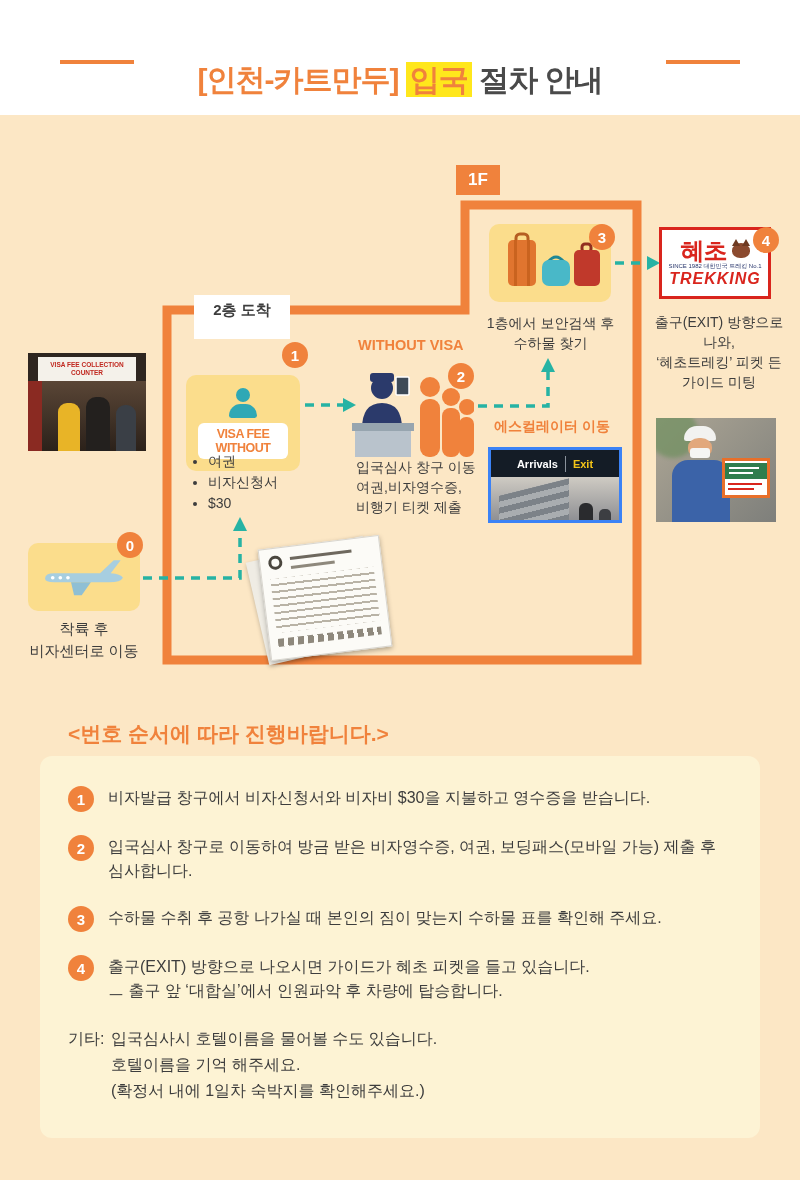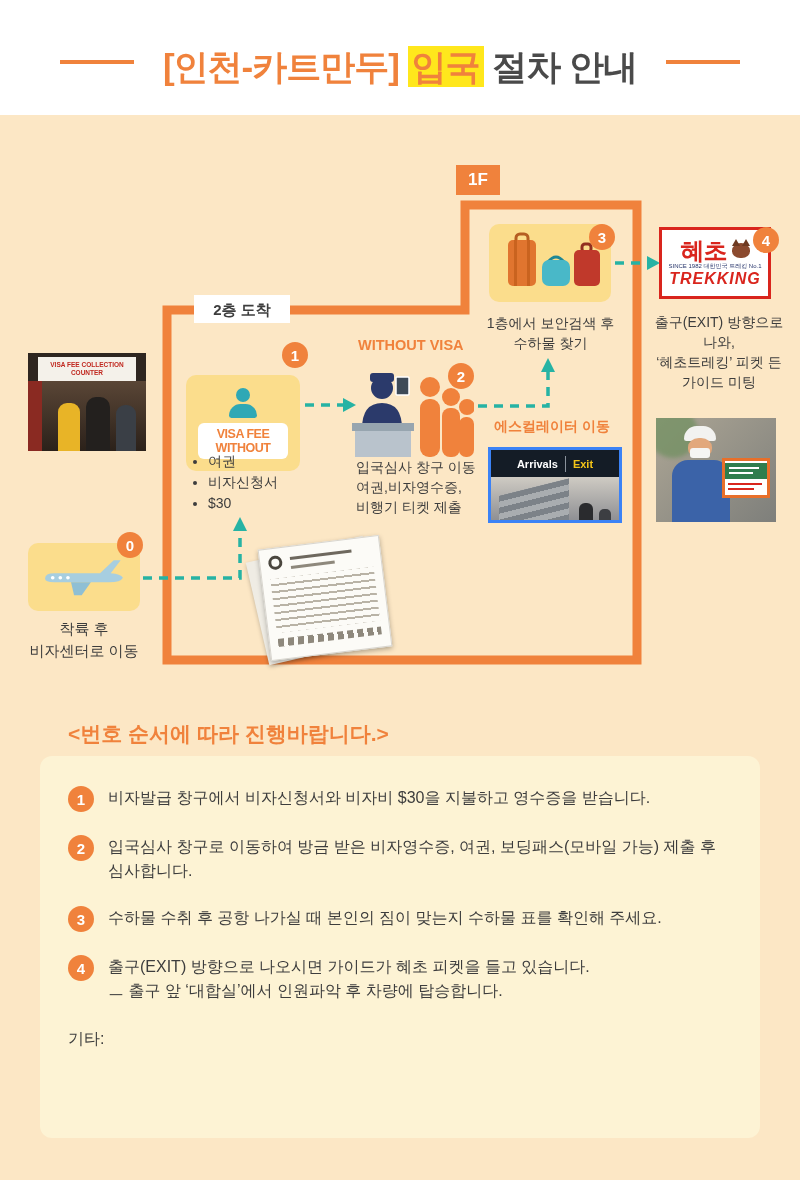--- a/index.html
+++ b/index.html
@@ -1,35 +1,35 @@
 <!DOCTYPE html>
 <html><head>
 <meta charset="utf-8">
 <style>
   html,body{margin:0;padding:0;background:#ffffff;font-family:"Liberation Sans","DejaVu Sans",sans-serif;}
   .page{position:relative;width:800px;height:1180px;background:#FCE7C5;overflow:hidden;}
   .abs{position:absolute;}
 
   
   .header{position:absolute;top:0;left:0;width:800px;height:115px;background:#ffffff;text-align:center;}
-  .title{padding-top:44px;font-size:35px;font-weight:bold;letter-spacing:-1px;white-space:nowrap;}
+  .title{padding-top:60px;font-size:30px;font-weight:bold;letter-spacing:-1px;white-space:nowrap;}
   .title .t-orange{color:#F0823C;}
   .title .t-hl{color:#F0823C;background:#FFE71C;padding:1px 4px;}
   .title .t-dark{color:#4A4A4A;}
   .hrule{position:absolute;top:60px;height:4px;width:74px;background:#F0823C;}
   .hrule.left{left:60px;} .hrule.right{right:60px;}
 
   
   .diagram{position:absolute;top:115px;left:0;width:800px;height:615px;}
   .diagram-svg{position:absolute;top:0;left:0;pointer-events:none;}
   .dash{fill:none;stroke:#26B3A4;stroke-width:3.5;stroke-dasharray:9 7;}
 
   .floor-label{left:456px;top:50px;width:44px;height:30px;background:#F0823C;color:#fff;
     font-weight:bold;font-size:17px;text-align:center;line-height:30px;}
-  .arrival-label{left:194px;top:180px;width:96px;height:28px;background:#ffffff;color:#3D3D3D;
+  .arrival-label{left:194px;top:180px;width:96px;height:44px;background:#ffffff;color:#3D3D3D;
     font-size:15px;font-weight:bold;text-align:center;line-height:30px;}
 
   .badge{width:26px;height:26px;border-radius:50%;background:#F0823C;color:#fff;font-weight:bold;
     font-size:15px;display:flex;align-items:center;justify-content:center;flex:0 0 26px;}
   .badge.abs{z-index:6;}
 
   .ybox{background:#FBDD8C;border-radius:10px;}
   .visa-box{left:186px;top:236px;width:114px;height:96px;display:flex;flex-direction:column;
     align-items:center;justify-content:center;gap:5px;z-index:2;margin-top:24px;}
   .person-icon{width:30px;height:30px;position:relative;}
@@ -330,17 +330,22 @@
     <div class="inst-row">
       <span class="badge">4</span>
       <div class="inst-text">
         <div>출구(EXIT) 방향으로 나오시면 가이드가 혜초 피켓을 들고 있습니다.</div>
         <div>ㅡ 출구 앞 ‘대합실’에서 인원파악 후 차량에 탑승합니다.</div>
       </div>
     </div>
 
     <div class="etc-row">
       <span class="etc-label">기타:</span>
+      <div class="etc-text">
+        <div>입국심사시 호텔이름을 물어볼 수도 있습니다.</div>
+        <div>호텔이름을 기억 해주세요.</div>
+        <div>(확정서 내에 1일차 숙박지를 확인해주세요.)</div>
+      </div>
     </div>
 
   </div>
 
 </div>
 
 </body></html>

